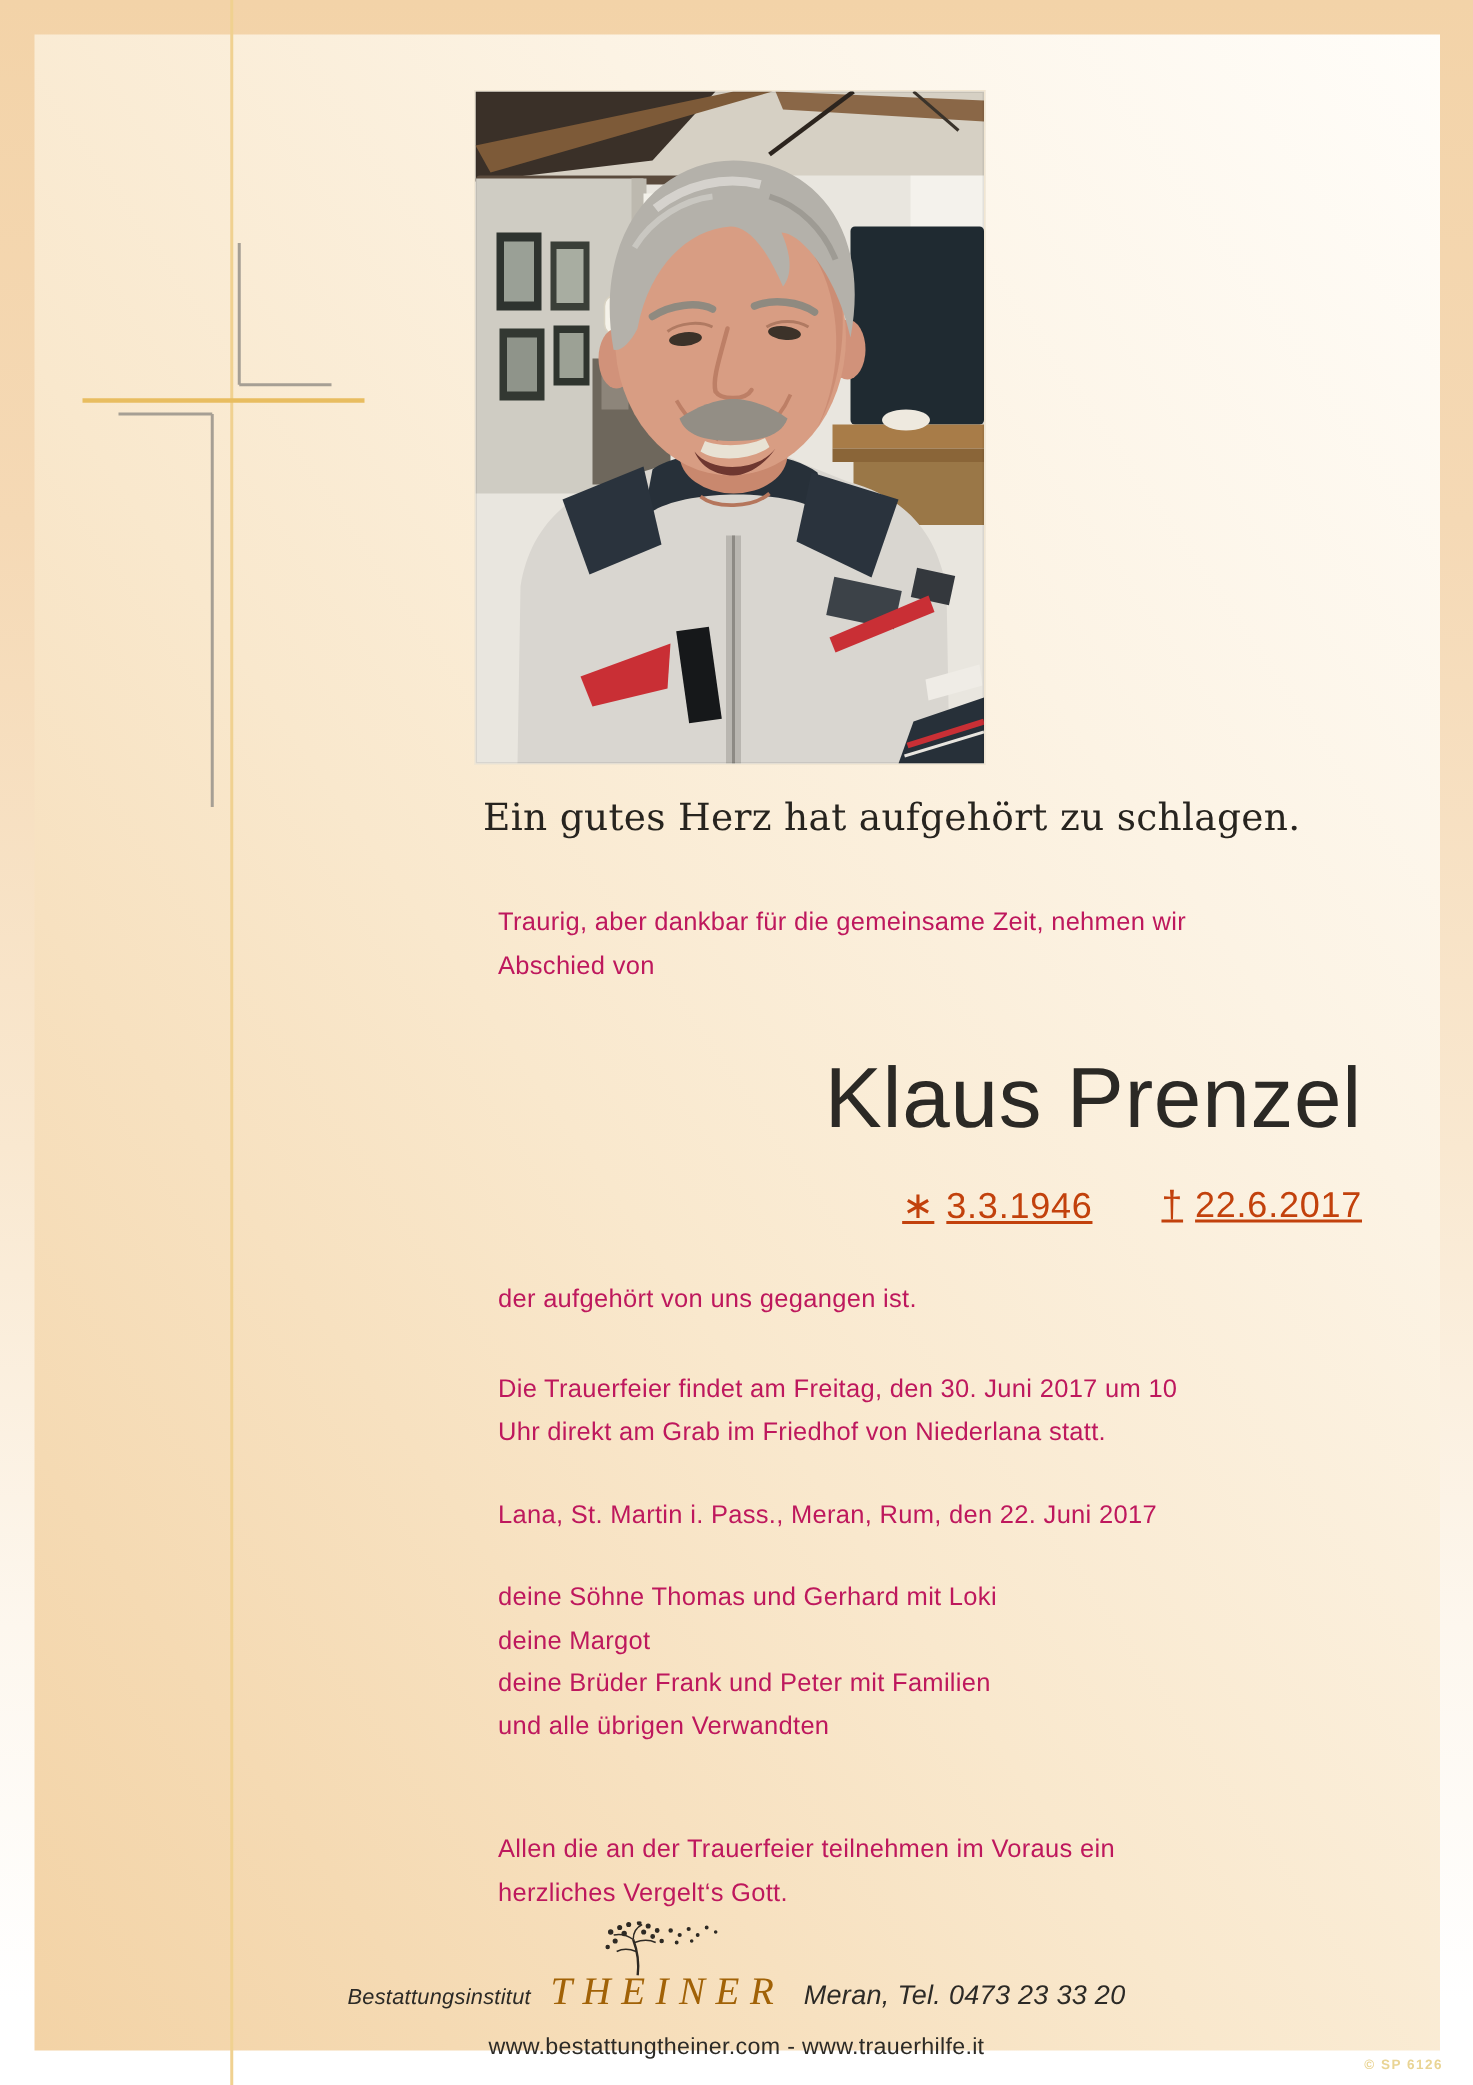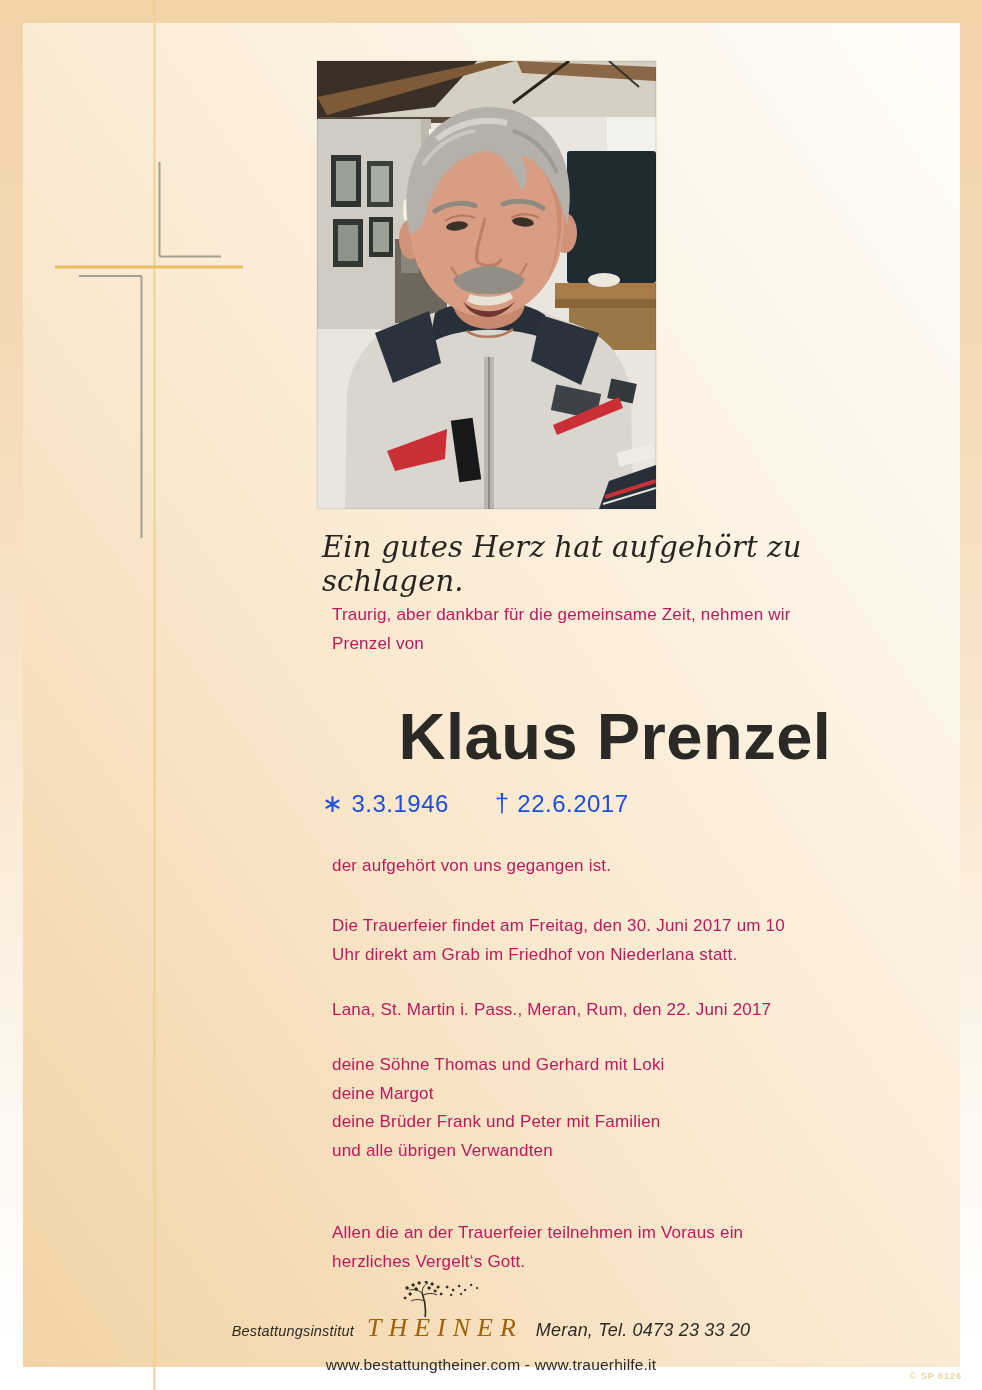--- a/index.html
+++ b/index.html
@@ -13,34 +13,34 @@
     background:linear-gradient(to bottom left,#fffdf9 0%,#fcf3e4 30%,#f9e8cd 58%,#f5dab3 85%,#f3d3a6 100%);
   }
   .cross-deco{position:absolute;left:0;top:0;pointer-events:none;}
   .photo{
     position:absolute;left:316px;top:60px;width:339px;height:448px;
     border:1px solid #f1e6d2;box-sizing:content-box;background:#e9e6df;
   }
   .quote{
     position:absolute;left:322px;top:530px;width:600px;
     font-family:"DejaVu Serif","Liberation Serif",serif;
-    font-style:italic;font-size:29px;letter-spacing:.2px;color:#27241f;
+    font-size:25px;letter-spacing:.2px;color:#27241f;
   }
   .body-text{
     position:absolute;left:322px;width:600px;
     font-size:17px;line-height:28.7px;letter-spacing:.2px;color:#be185d;margin-left:10px;
   }
   .name{
-    position:absolute;left:322px;top:699px;width:586px;text-align:center;
-    font-size:65px;font-weight:700;letter-spacing:.5px;color:#2b2925;
+    position:absolute;left:322px;top:699px;width:586px;text-align:right;
+    font-size:57px;font-weight:400;letter-spacing:.5px;color:#2b2925;
   }
   .dates{
     position:absolute;left:322px;top:789px;width:586px;
-    display:flex;justify-content:flex-start;gap:46px;
-    font-size:24px;color:#1d4ed8;letter-spacing:.5px;
+    display:flex;justify-content:flex-end;gap:46px;
+    font-size:24px;color:#c2410c;letter-spacing:.5px;text-decoration:underline;
   }
   .dates .sym{font-size:25px;margin-right:8px;}
   .footer-row{
     position:absolute;left:0;top:1313px;width:982px;
     display:flex;justify-content:center;align-items:baseline;gap:13px;color:#2c2a26;font-style:italic;
   }
   .inst-label{font-size:14.5px;letter-spacing:.2px;}
   .inst-name{
     position:relative;font-family:"Liberation Serif",serif;
     font-size:26px;letter-spacing:7px;color:#a16207;
@@ -157,21 +157,21 @@
     <path d="M136,218 C150,208 164,205 172,205 C180,205 194,208 208,218 C204,229 192,233 172,233 C152,233 140,229 136,218 Z" fill="#938e85"></path>
     <path d="M150,270 C160,278 184,278 196,268" stroke="#b5765c" stroke-width="2.5" fill="none"></path>
     <rect x="0.5" y="0.5" width="338" height="447" fill="none" stroke="rgba(0,0,0,0.07)"></rect>
   </svg>
 </div>
 
 <div class="quote">Ein gutes Herz hat aufgehört zu schlagen.</div>
 
 <div class="body-text" style="top:601px">
   <div>Traurig, aber dankbar für die gemeinsame Zeit, nehmen wir</div>
-  <div>Prenzel von</div>
+  <div>Abschied von</div>
 </div>
 
 <div class="name">Klaus Prenzel</div>
 
 <div class="dates">
   <span><span class="sym">∗</span><span>3.3.1946</span></span>
   <span><span class="sym">†</span><span>22.6.2017</span></span>
 </div>
 
 <div class="body-text" style="top:852px">der aufgehört von uns gegangen ist.</div>

